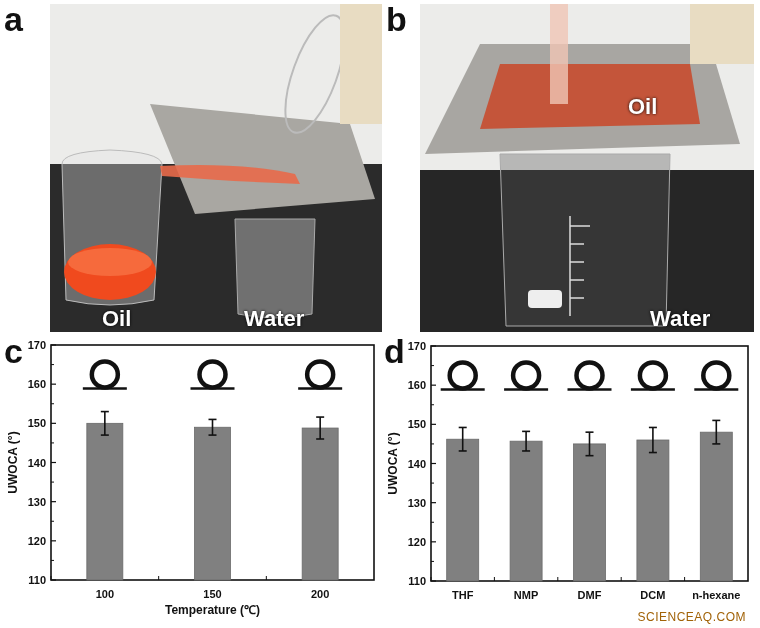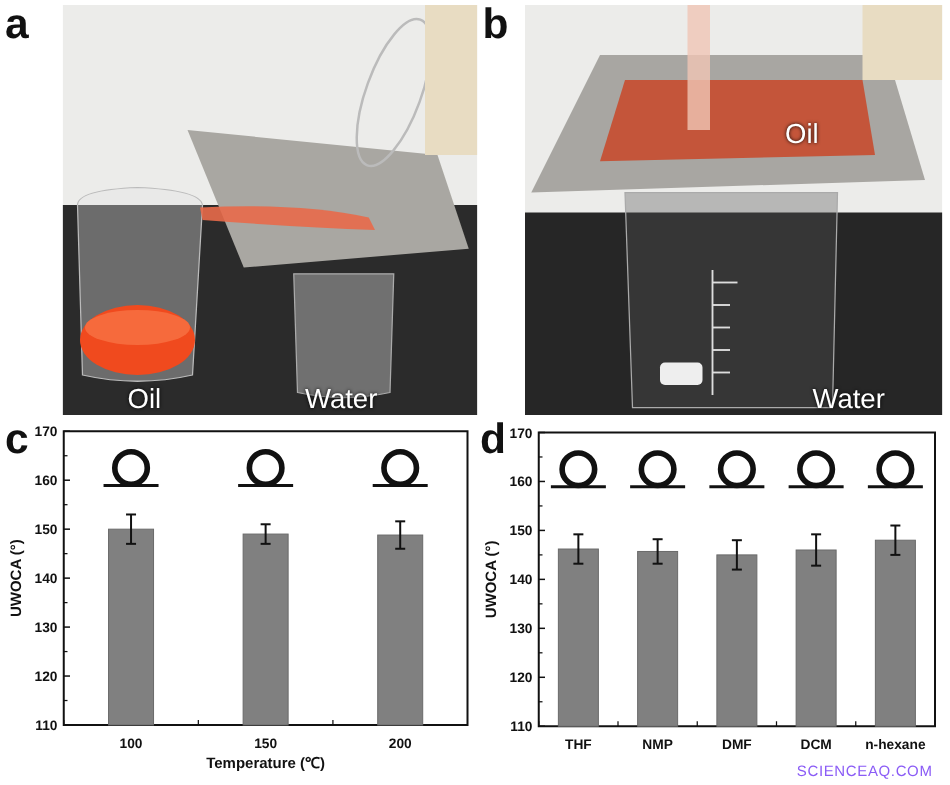--- a/index.html
+++ b/index.html
@@ -1,23 +1,23 @@
 <!DOCTYPE html>
 <html><head>
 <meta charset="utf-8">
 <style>
   html,body{margin:0;padding:0;background:#fff;}
   body{width:760px;height:628px;position:relative;overflow:hidden;font-family:"Liberation Sans",sans-serif;}
   .plabel{position:absolute;font-weight:bold;font-size:34px;color:#111;line-height:1;}
   .photo{position:absolute;overflow:hidden;}
   .photo svg{display:block;}
-  .photo-label{position:absolute;color:#fff;font-weight:normal;font-size:22px;text-shadow:0 0 3px #000;}
+  .photo-label{position:absolute;color:#fff;font-weight:bold;font-size:22px;text-shadow:0 0 3px #000;}
   .chart{position:absolute;}
   .chart svg{display:block;overflow:visible;}
-  .watermark{position:absolute;right:14px;bottom:4px;font-size:12px;color:#8b5cf6;letter-spacing:0.5px;margin-top:32px;}
+  .watermark{position:absolute;right:14px;bottom:4px;font-size:12px;color:#a16207;letter-spacing:0.5px;margin-top:32px;}
 </style>
 </head>
 <body>
 
 <div class="plabel" style="left:4px;top:2px;">a</div>
 <div class="photo" style="left:50px;top:4px;width:332px;height:328px;">
   <svg width="332" height="328" viewBox="0 0 332 328">
     <rect width="332" height="328" fill="#ececea"></rect>
     <rect x="0" y="160" width="332" height="168" fill="#2b2b2b"></rect>
 

